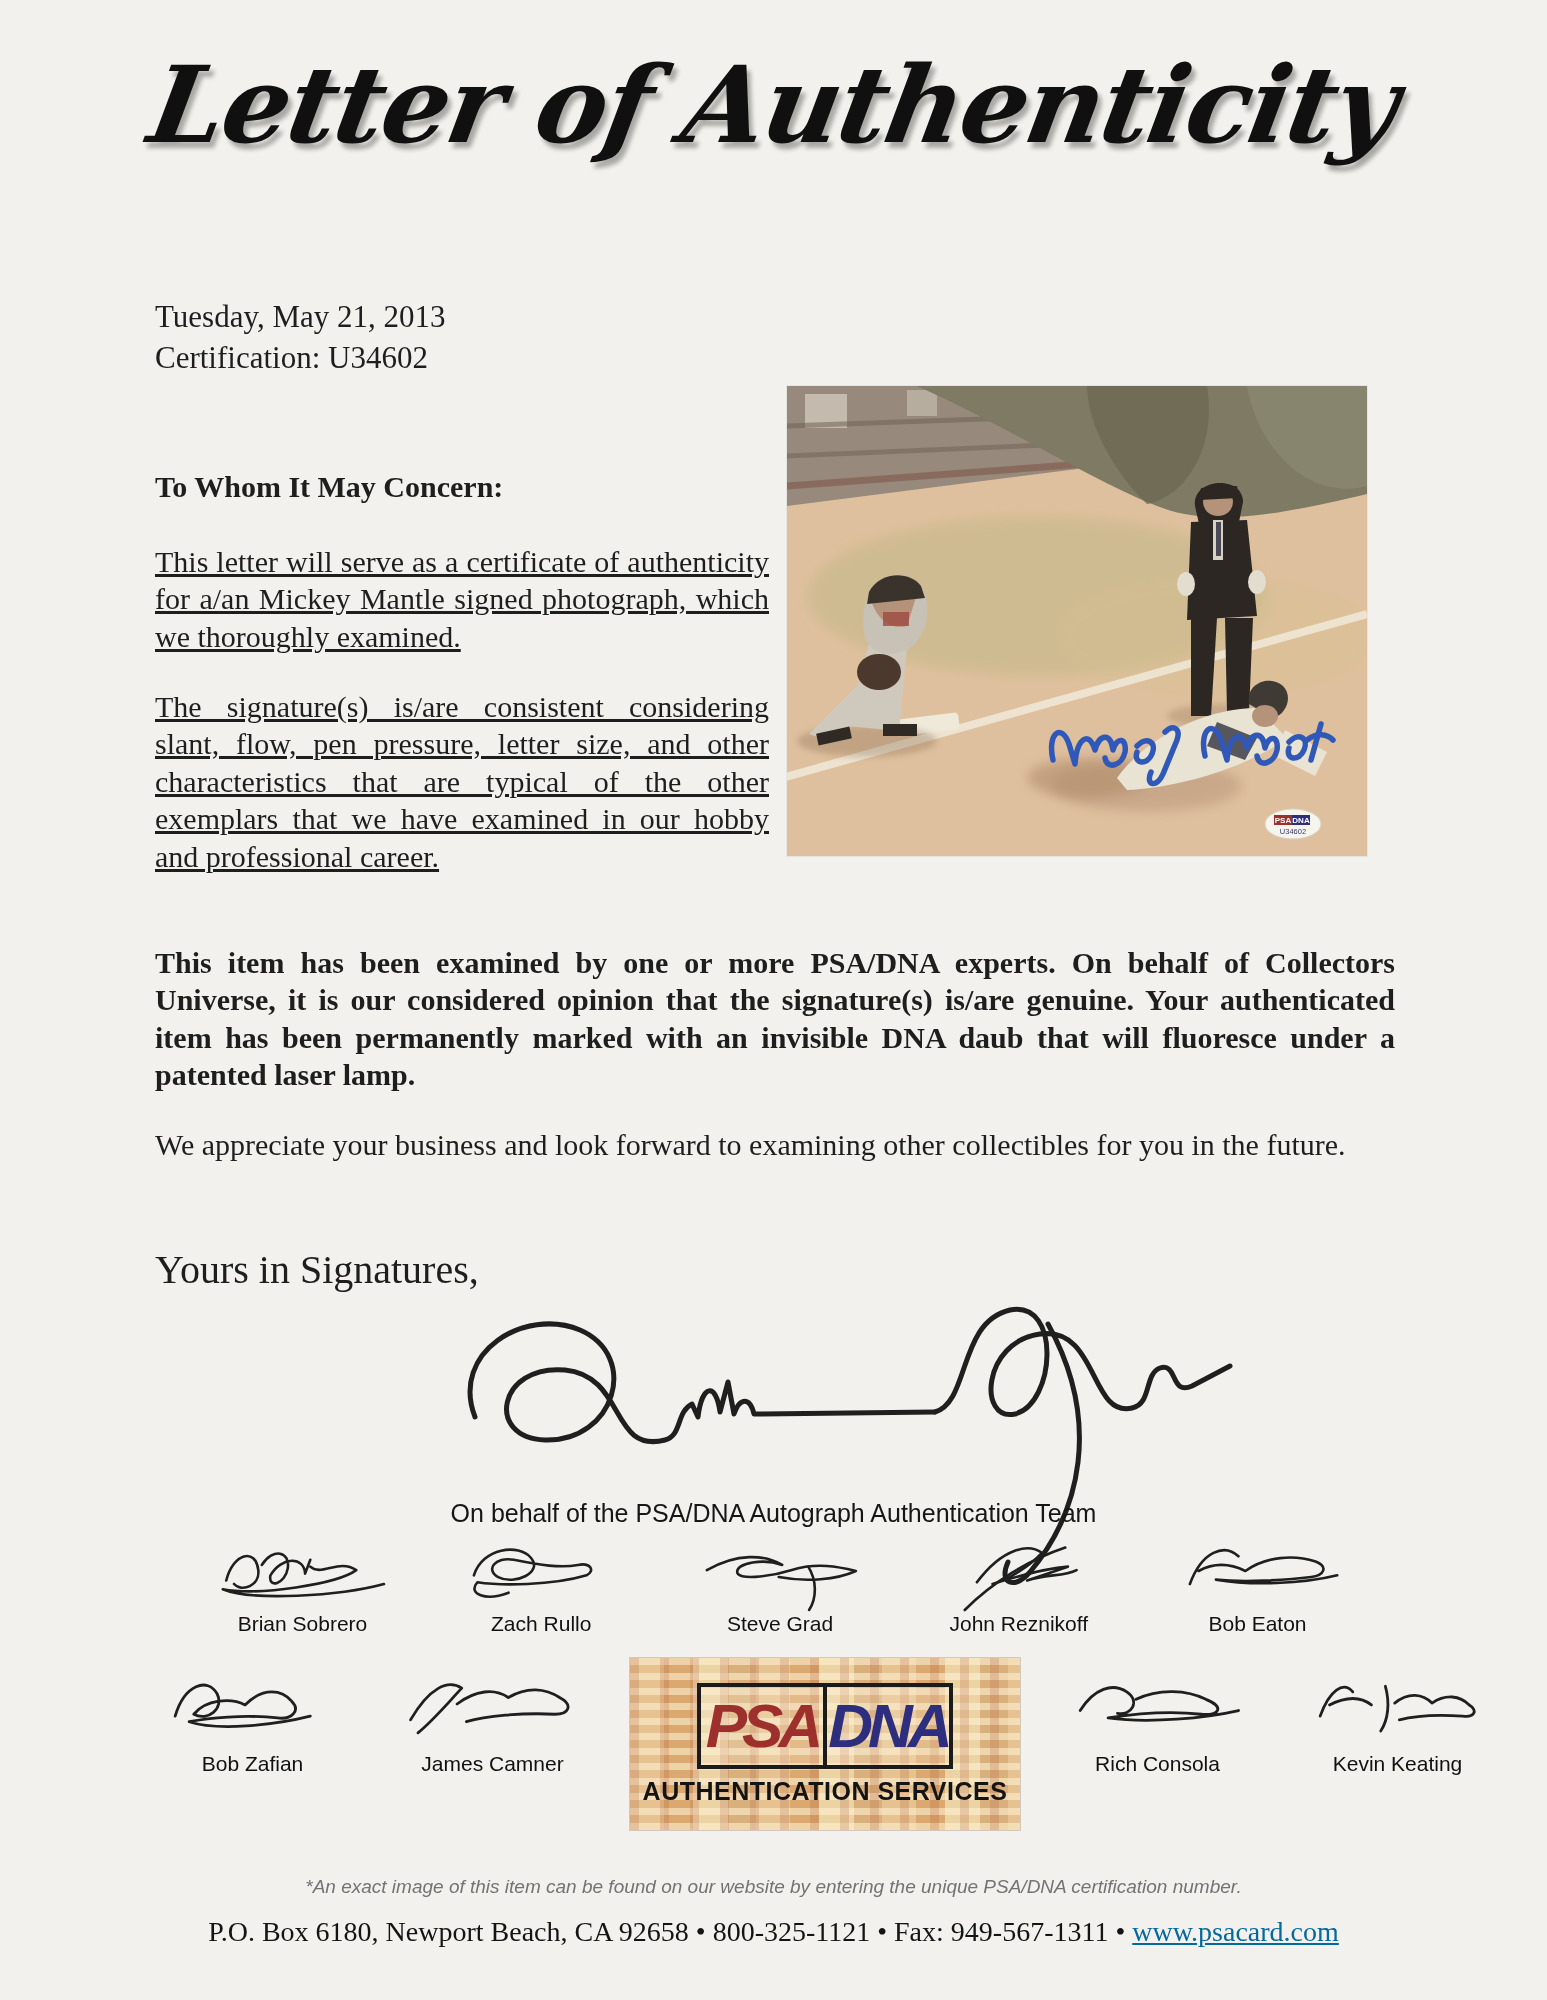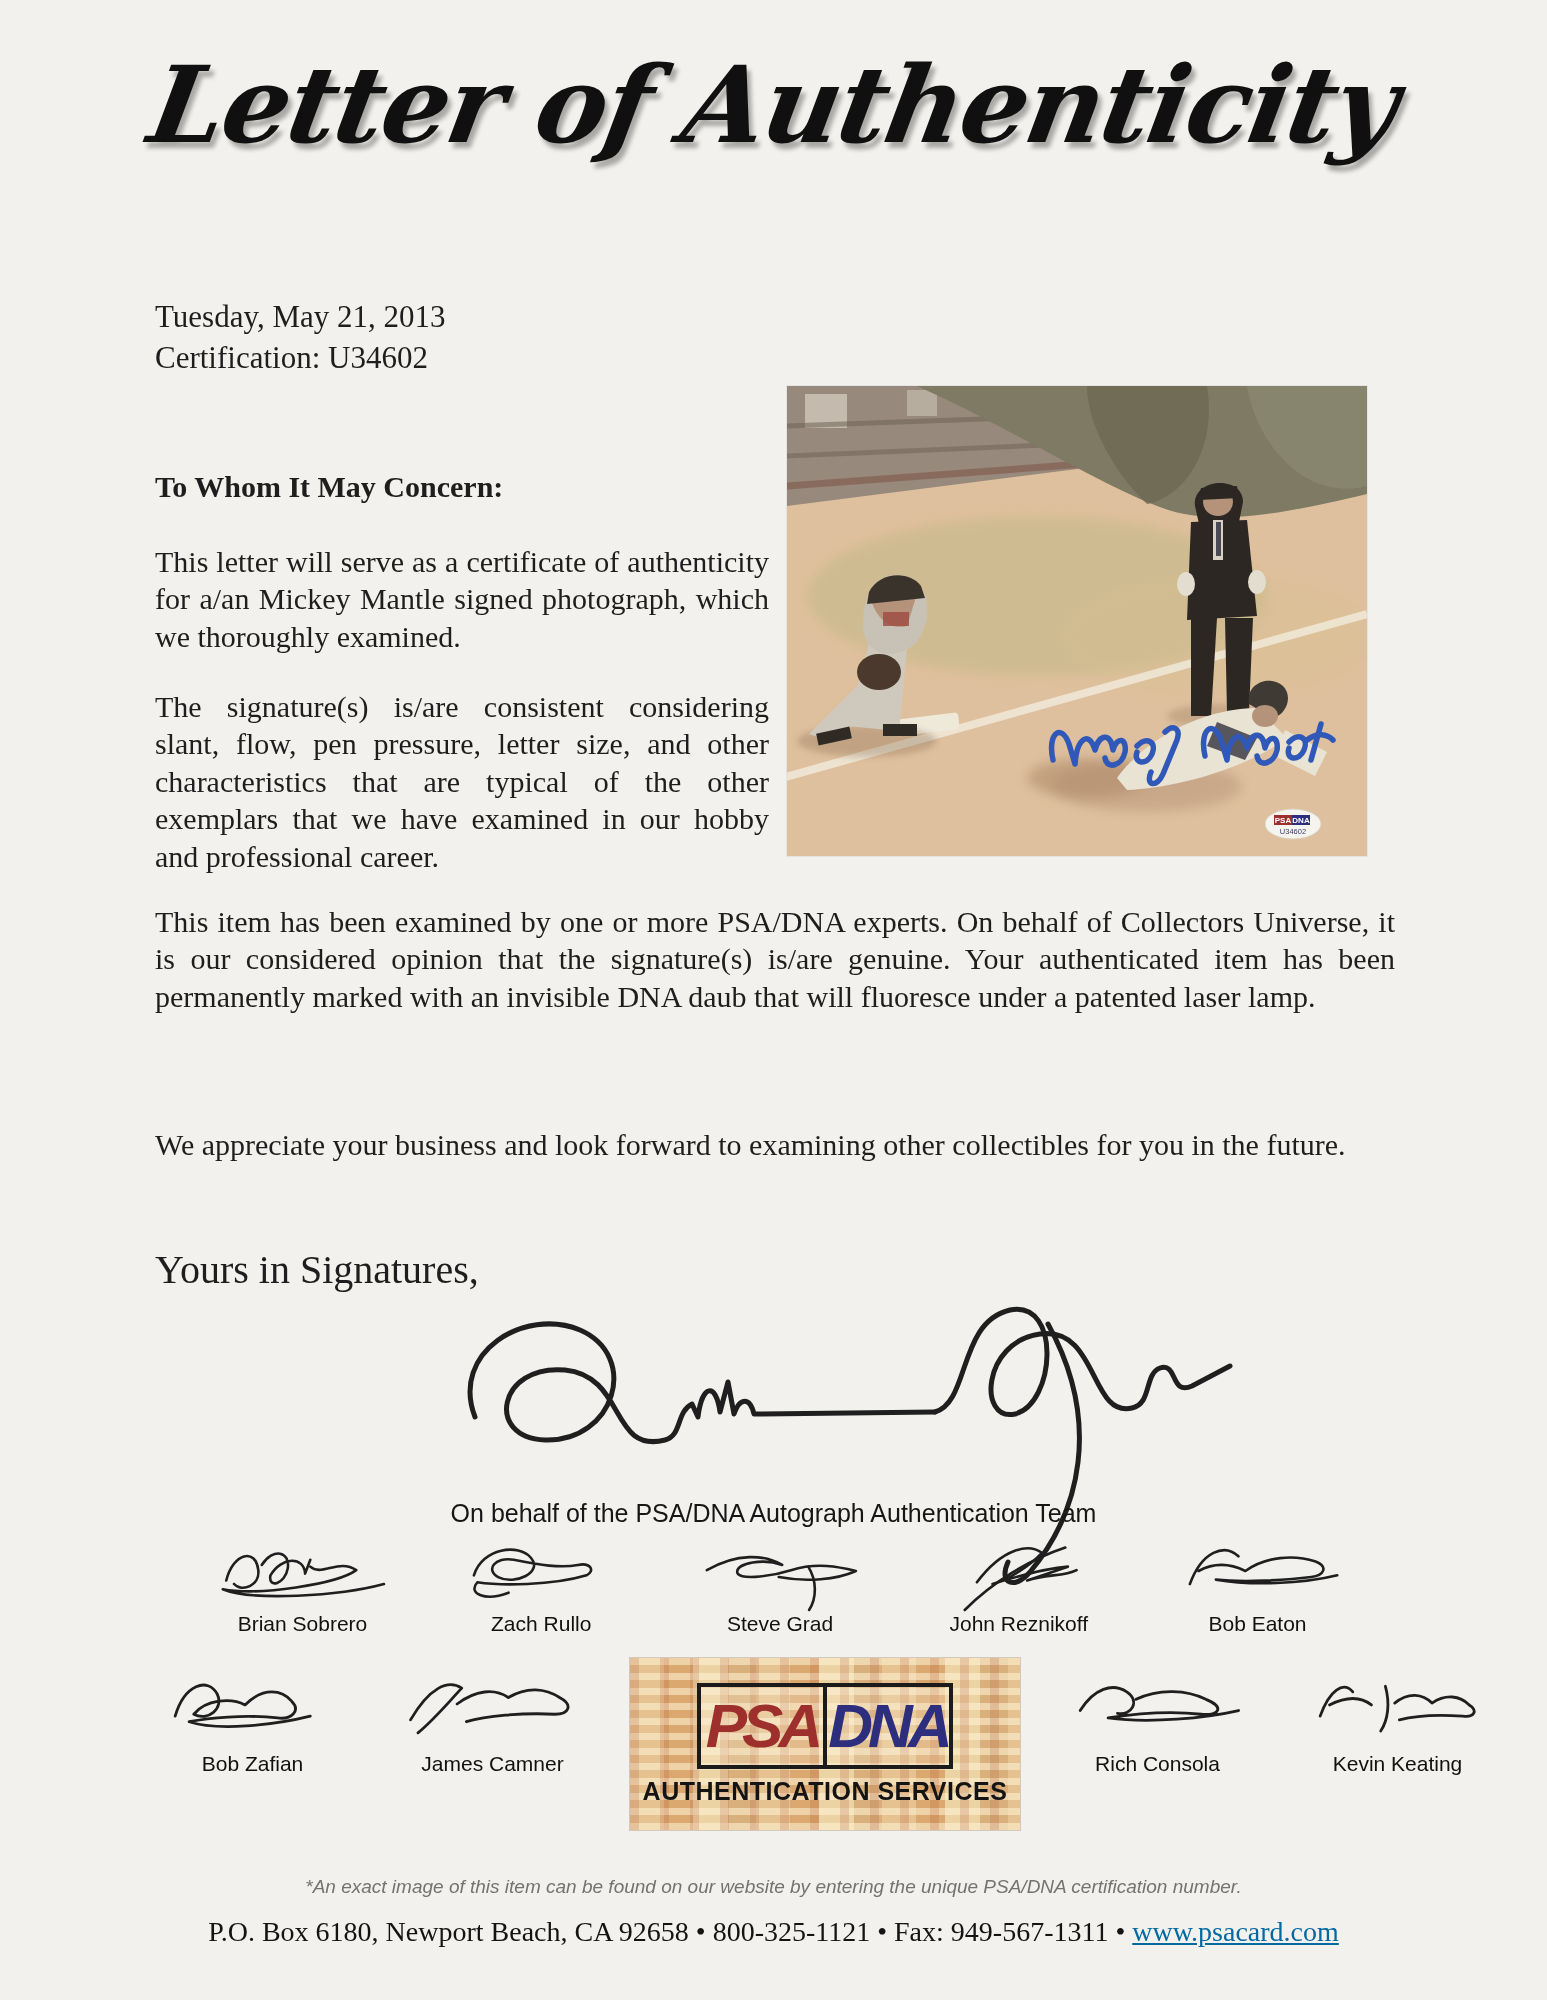--- a/index.html
+++ b/index.html
@@ -14,25 +14,25 @@
     position:absolute;top:42px;left:0;width:100%;text-align:center;
     font-family:"DejaVu Serif", serif;font-style:italic;font-weight:700;
     font-size:106px;letter-spacing:-2px;color:#101010;
     transform:skewX(-10deg);
     text-shadow:5px 6px 4px rgba(0,0,0,0.30);
     white-space:nowrap;
   }
   
   .meta{position:absolute;left:155px;top:296px;font-size:31px;line-height:41px;}
   .salutation{position:absolute;left:155px;top:470px;font-size:30px;font-weight:bold;}
-  .col-para{position:absolute;left:155px;width:614px;font-size:30px;line-height:37.4px;text-align:justify;}
+  .col-para{position:absolute;left:155px;width:614px;font-size:30px;line-height:37.4px;text-align:justify;text-decoration:underline;}
   .p1{top:543px;}
   .p2{top:688px;}
   .wide-para{position:absolute;left:155px;width:1240px;font-size:30px;line-height:37.4px;text-align:justify;}
-  .p3{top:903px;}
+  .p3{top:944px;font-weight:bold;}
   .p4{top:1126px;}
   .closing{position:absolute;left:155px;top:1246px;font-size:40px;}
   
   .photo{position:absolute;left:787px;top:386px;width:580px;height:470px;box-shadow:0 0 0 1px rgba(0,0,0,0.05);}
   
   .master-sig{position:absolute;left:430px;top:1262px;width:820px;height:330px;overflow:visible;pointer-events:none;}
   
   .team-line{
     position:absolute;left:0;top:1487px;width:100%;text-align:center;
     font-family:"Liberation Sans", sans-serif;font-size:25px;color:#161616;margin-top:12px;

